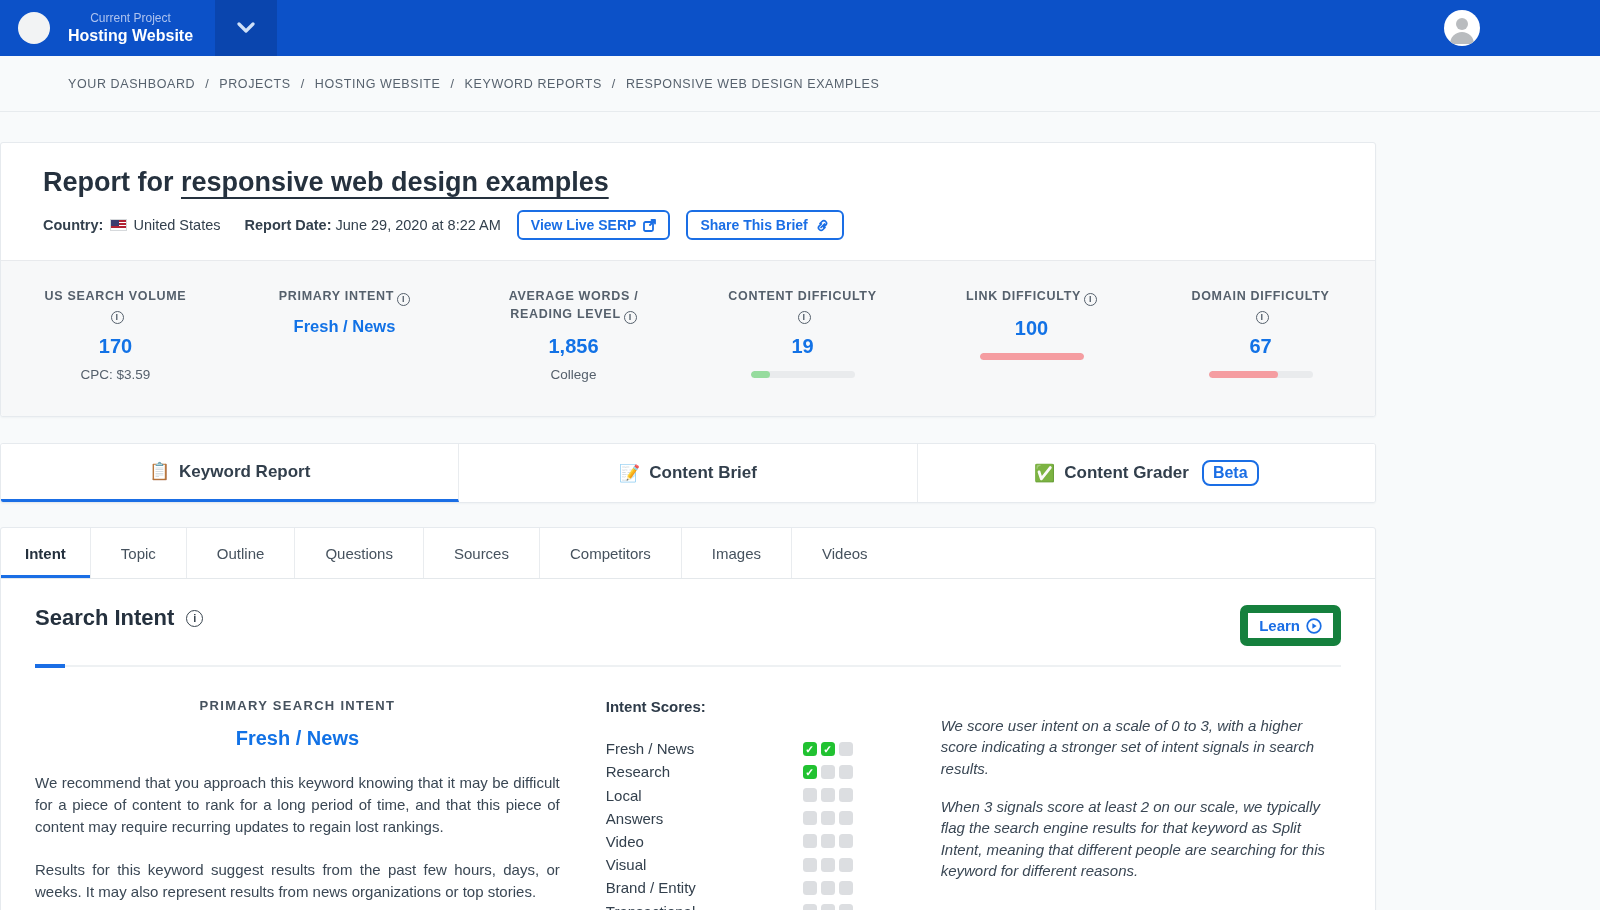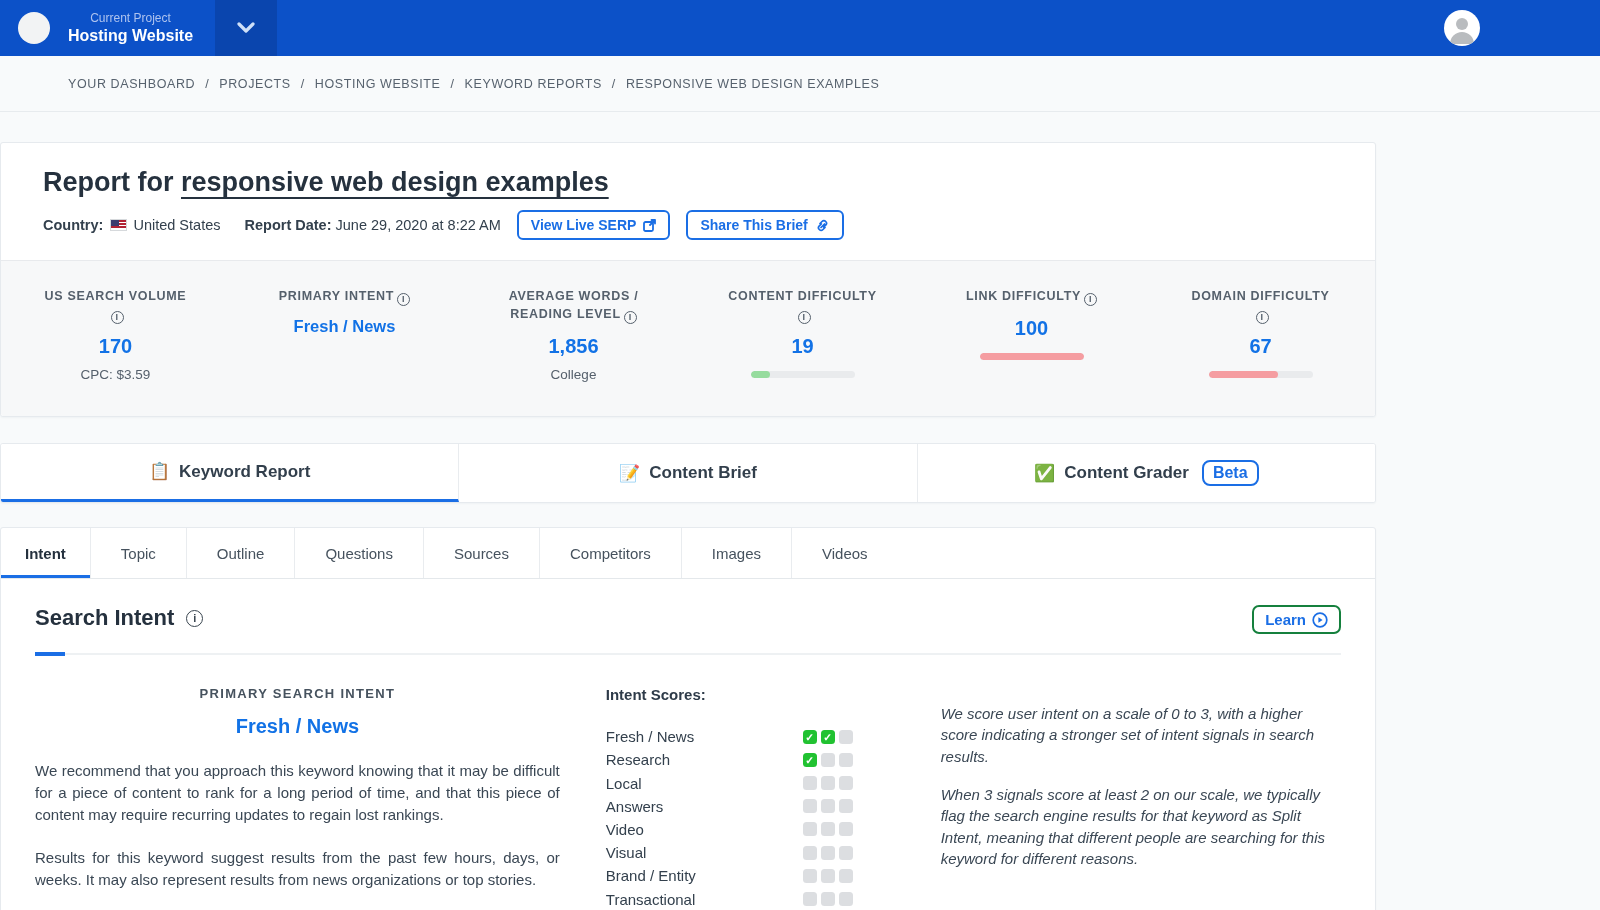--- a/index.html
+++ b/index.html
@@ -70,21 +70,21 @@
   .tabs { display:flex; border-bottom:1px solid #e4e8eb; height:51px; }
   .tab { display:flex; align-items:center; justify-content:center; font-size:15px; color:#46525e;
          border-right:1px solid #e9ecef; padding:0 30px; cursor:pointer; }
   .tab.active { font-weight:bold; color:#25313e; box-shadow:inset 0 -3px 0 #1a6ee5; padding:0 24px; }
   .tab:last-child { border-right:none; }
 
   .section { padding:26px 34px 0 34px; }
   .sec-head { display:flex; align-items:flex-start; justify-content:space-between;gap:22px; }
   .sec-title { font-size:22px; font-weight:bold; color:#25313e; display:flex; align-items:center; gap:9px; }
   .sec-title .info-i { width:17px; height:17px; font-size:11px; border-width:1.5px; border-color:#39454f; color:#39454f; }
-  .learn-btn { display:inline-flex; align-items:center; gap:6px; border:2px solid #15803d; color:#1a6ee5; background:#fff;
+  .learn-btn { display:inline-flex; align-items:center; gap:6px; border:8px solid #15803d; color:#1a6ee5; background:#fff;
                border-radius:7px; padding:4px 11px; font-size:15px; font-weight:bold; cursor:pointer; }
   .sec-rule { position:relative; margin-top:18px; height:4px; }
   .sec-rule .line { position:absolute; top:1px; left:0; right:0; height:2px; background:#eef1f3; }
   .sec-rule .blue { position:absolute; top:0; left:0; width:30px; height:4px; background:#1a6ee5; }
 
   .cols { display:flex; margin-top:30px; }
   .col-primary { width:540px; }
   .pri-label { text-align:center; font-size:13px; font-weight:bold; letter-spacing:1.3px; color:#46525e; text-transform:uppercase; }
   .pri-value { text-align:center; font-size:20px; font-weight:bold; color:#1272e6; margin-top:14px; }
   .col-primary p { margin-top:22px; font-size:15px; line-height:1.45; color:#3a4754; text-align:justify; }

